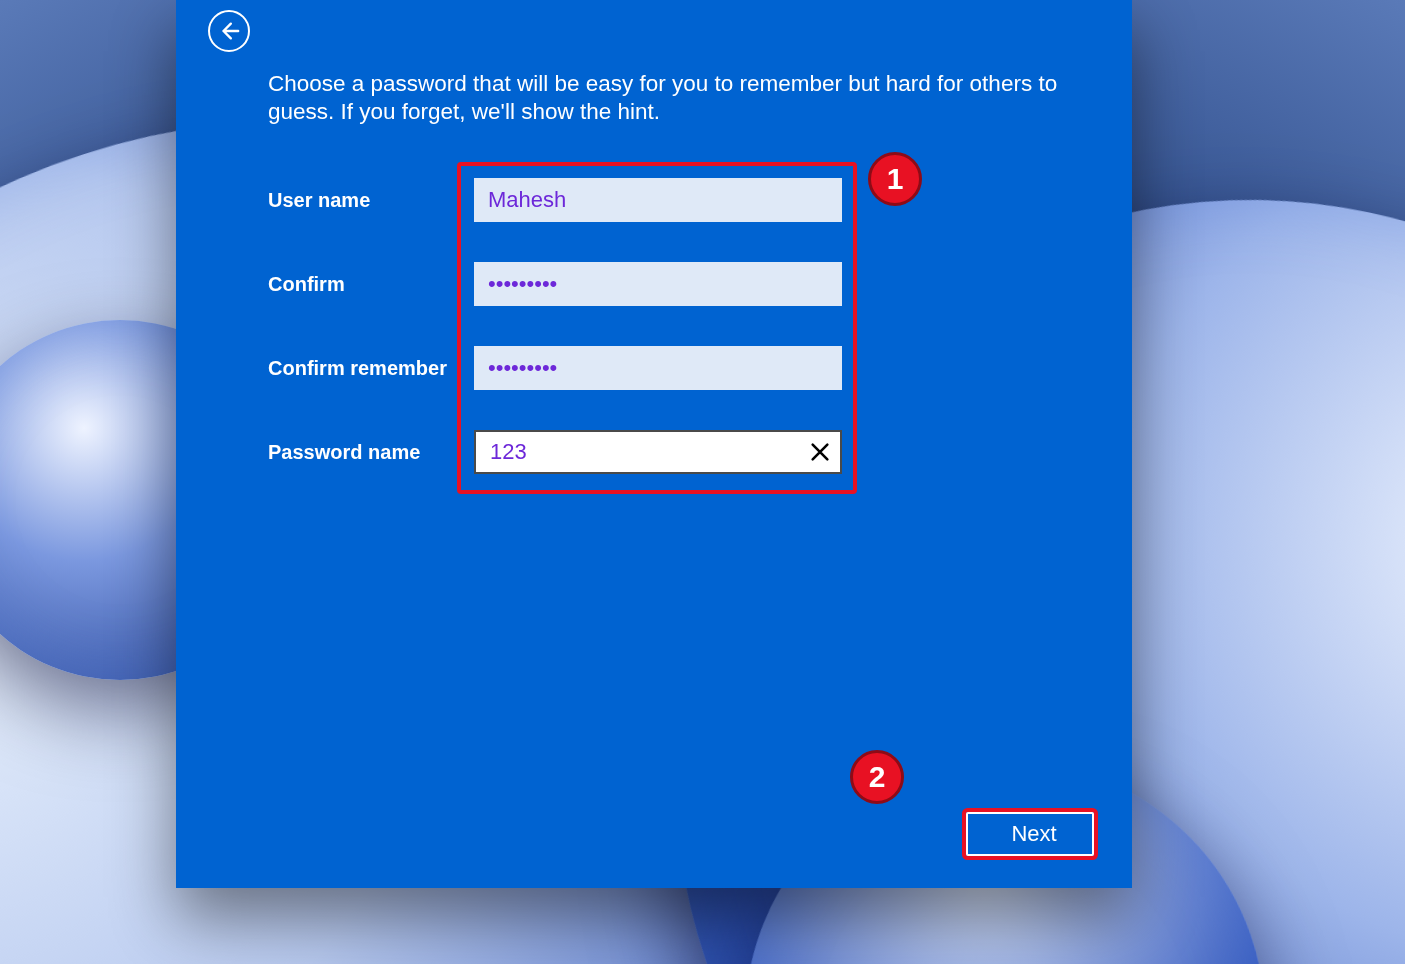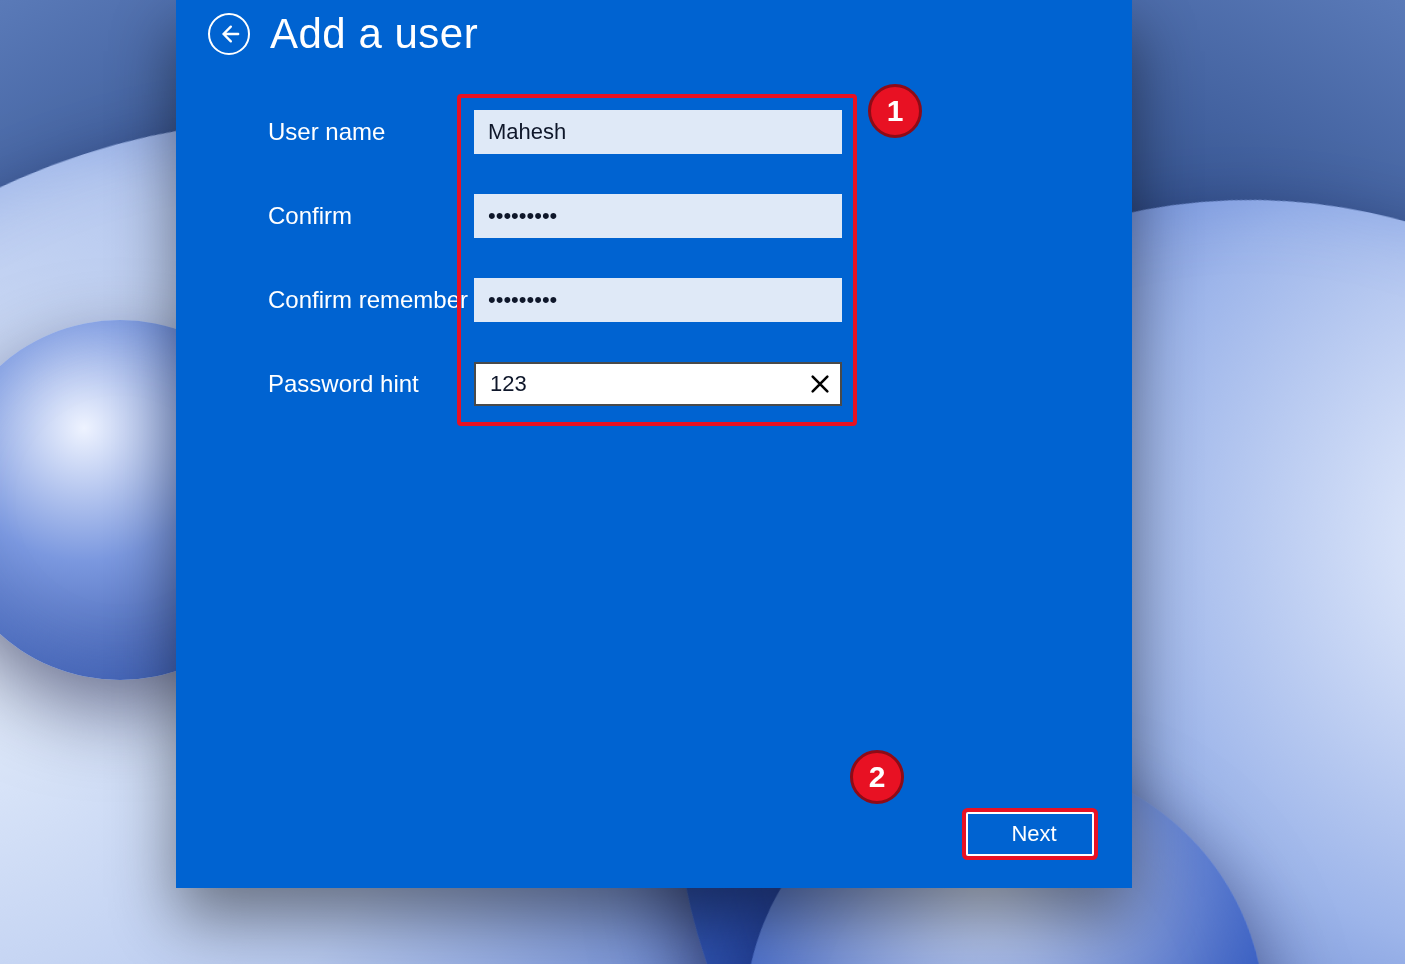--- a/index.html
+++ b/index.html
@@ -73,30 +73,30 @@
 
   .form-area { margin: 52px 0 0 60px; position: relative; }
 
   .row {
     display: flex;
     align-items: center;
     margin-bottom: 40px;
   }
   .row .lbl {
     width: 206px;
-    font-size: 24px;
-    font-weight: 400;
+    font-size: 20px;
+    font-weight: 700;
     flex: 0 0 auto;
   }
   .row .field {
     width: 368px; height: 44px;
     background: #dfe9f7;
     border: none;
     font-size: 22px;
-    color: #0f172a;
+    color: #6d28d9;
     padding: 0 14px;
     outline: none;
     font-family: inherit;
   }
   .row.hint .field {
     background: #ffffff;
     border: 2px solid #4a4a4a;
     padding-right: 56px;
   }
   .hint-wrap { position: relative; width: 368px; }
@@ -168,23 +168,23 @@
 </div>
 
 <div class="modal">
 
   <div class="header">
     <div class="back-btn">
       <svg viewBox="0 0 24 24">
         <path d="M14 4 L6 12 L14 20 M6 12 H22" stroke="#fff" stroke-width="2.6" fill="none" stroke-linecap="round" stroke-linejoin="round"></path>
       </svg>
     </div>
-    <div class="title">Add a user</div>
   </div>
 
+  <div class="subtitle">Choose a password that will be easy for you to remember but hard for others to guess. If you forget, we'll show the hint.</div>
 
   <div class="form-area">
 
     <div class="callout-box-1"></div>
     <div class="badge badge-1">1</div>
 
     <div class="row">
       <div class="lbl">User name</div>
       <input class="field" type="text" value="Mahesh" style="">
     </div>
@@ -193,21 +193,21 @@
       <div class="lbl">Confirm</div>
       <input class="field" type="text" value="•••••••••" style="">
     </div>
 
     <div class="row">
       <div class="lbl">Confirm remember</div>
       <input class="field" type="text" value="•••••••••" style="">
     </div>
 
     <div class="row hint">
-      <div class="lbl">Password hint</div>
+      <div class="lbl">Password name</div>
       <div class="hint-wrap">
         <input class="field" type="text" value="123" style="">
         <button class="clear-btn">
           <svg viewBox="0 0 24 24">
             <path d="M4 4 L20 20 M20 4 L4 20" stroke="#000" stroke-width="2.8" stroke-linecap="round"></path>
           </svg>
         </button>
       </div>
     </div>
 

